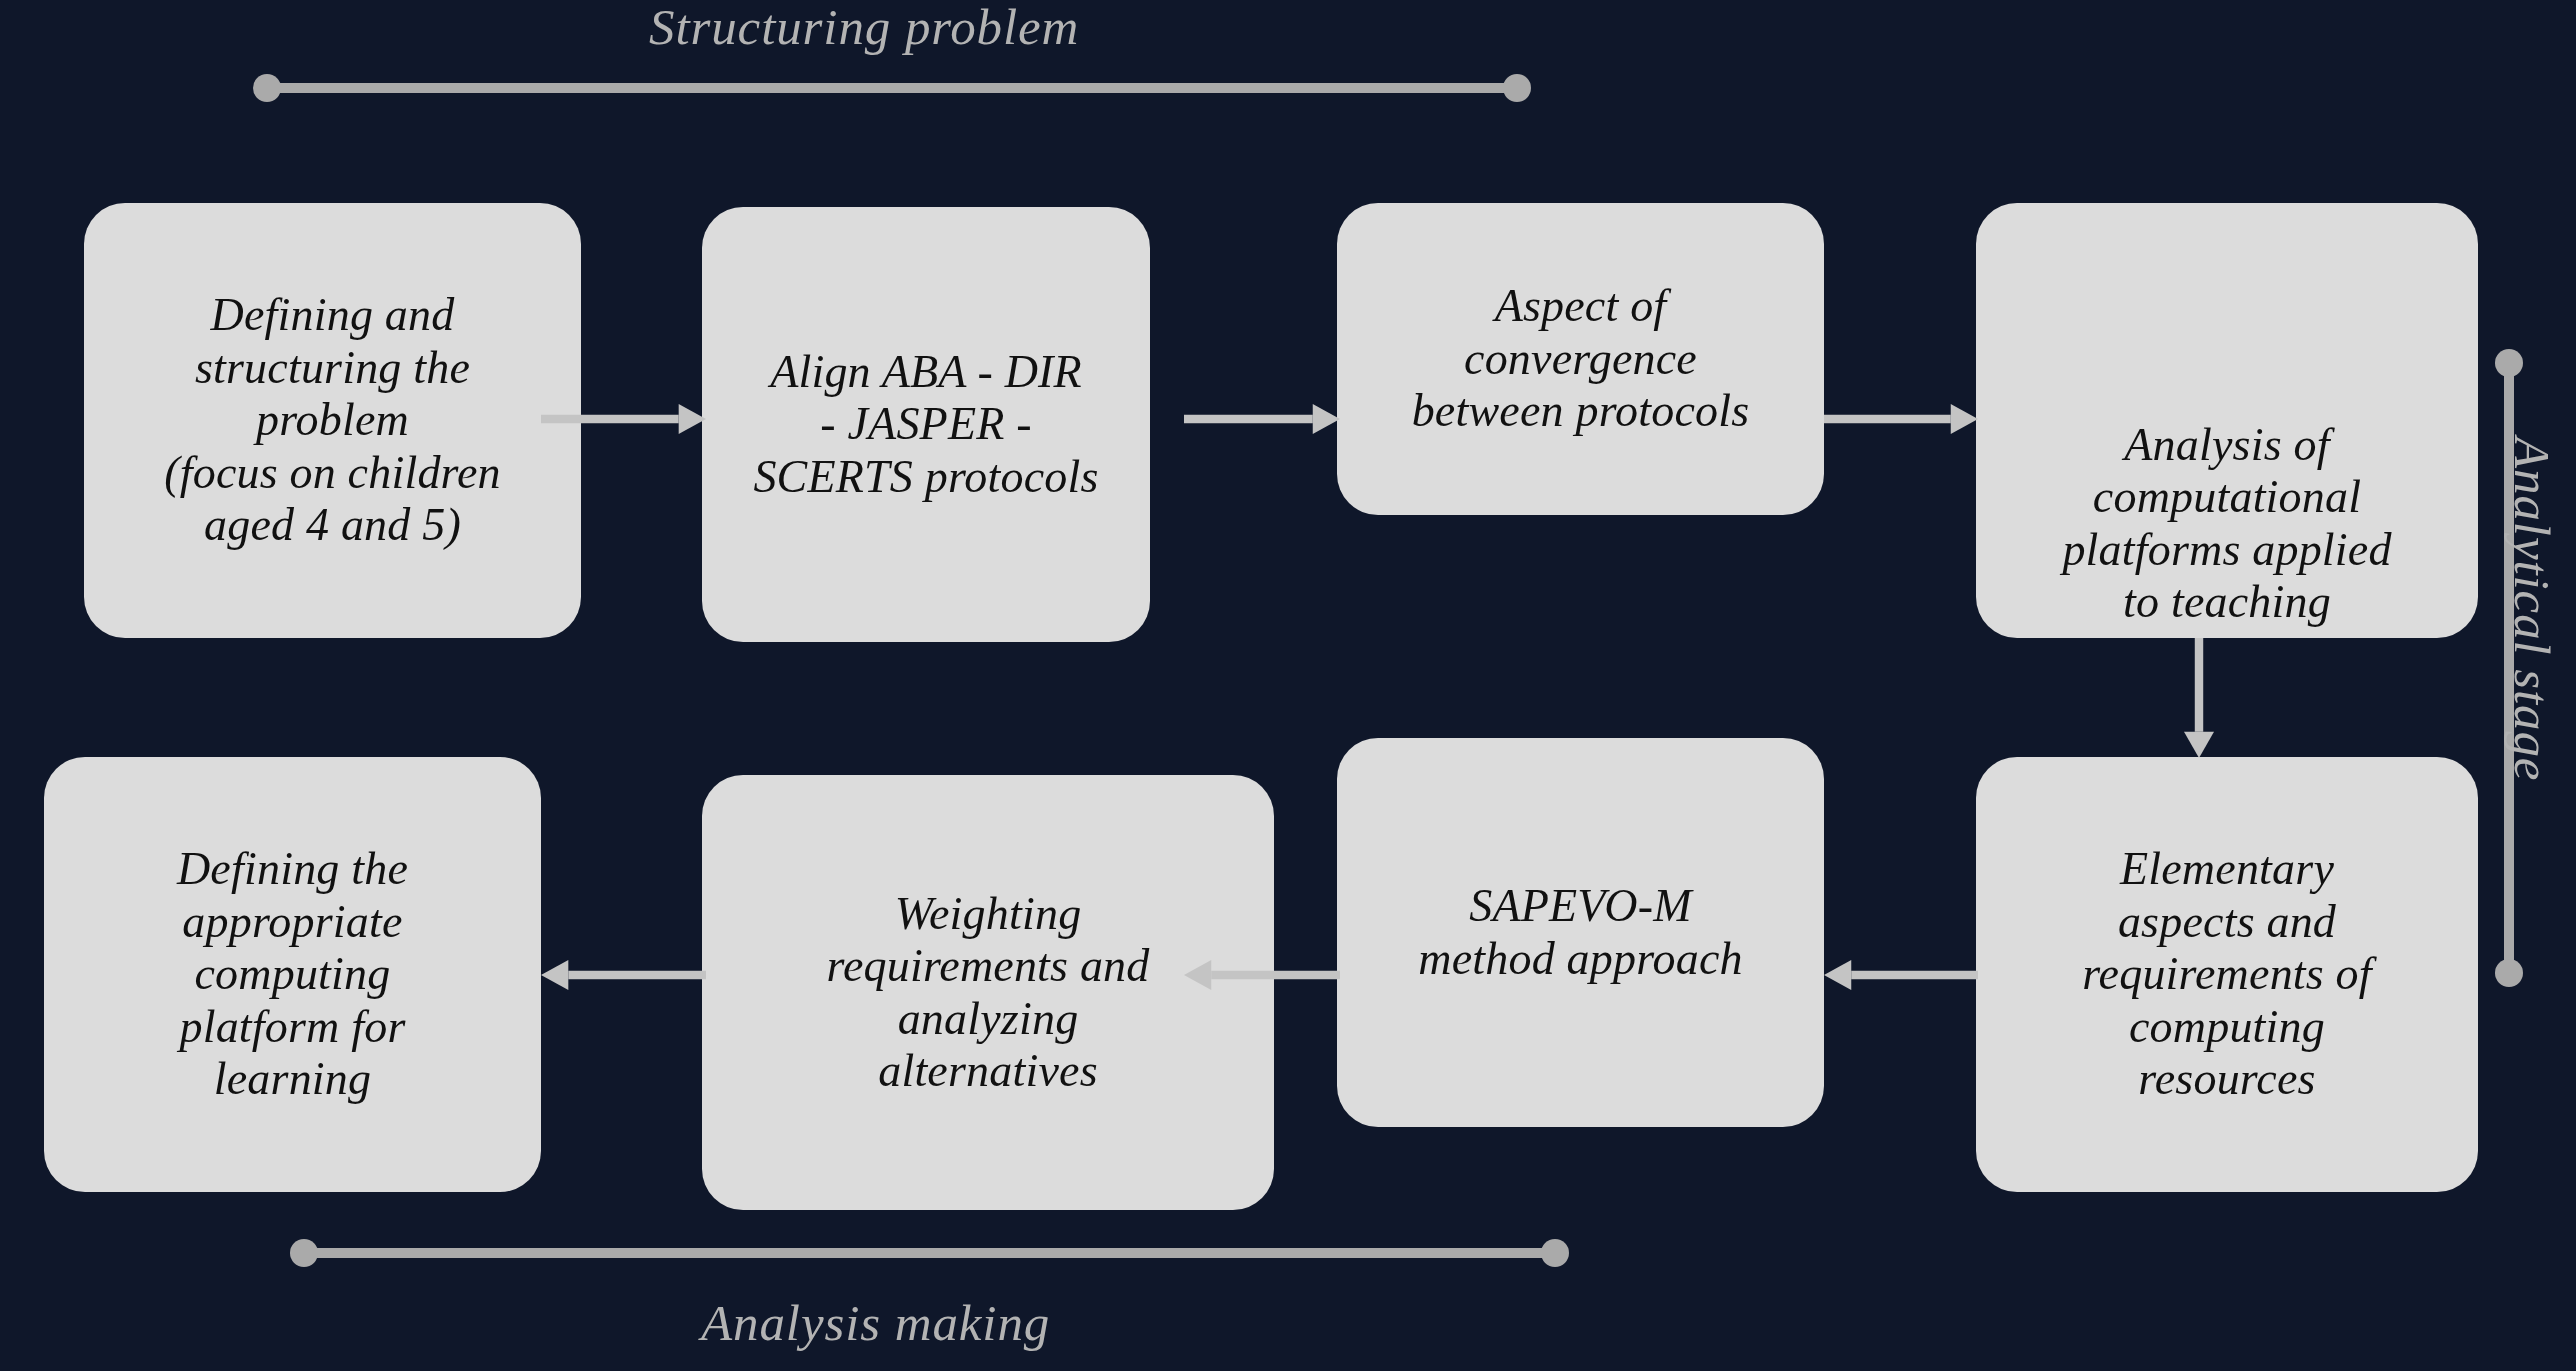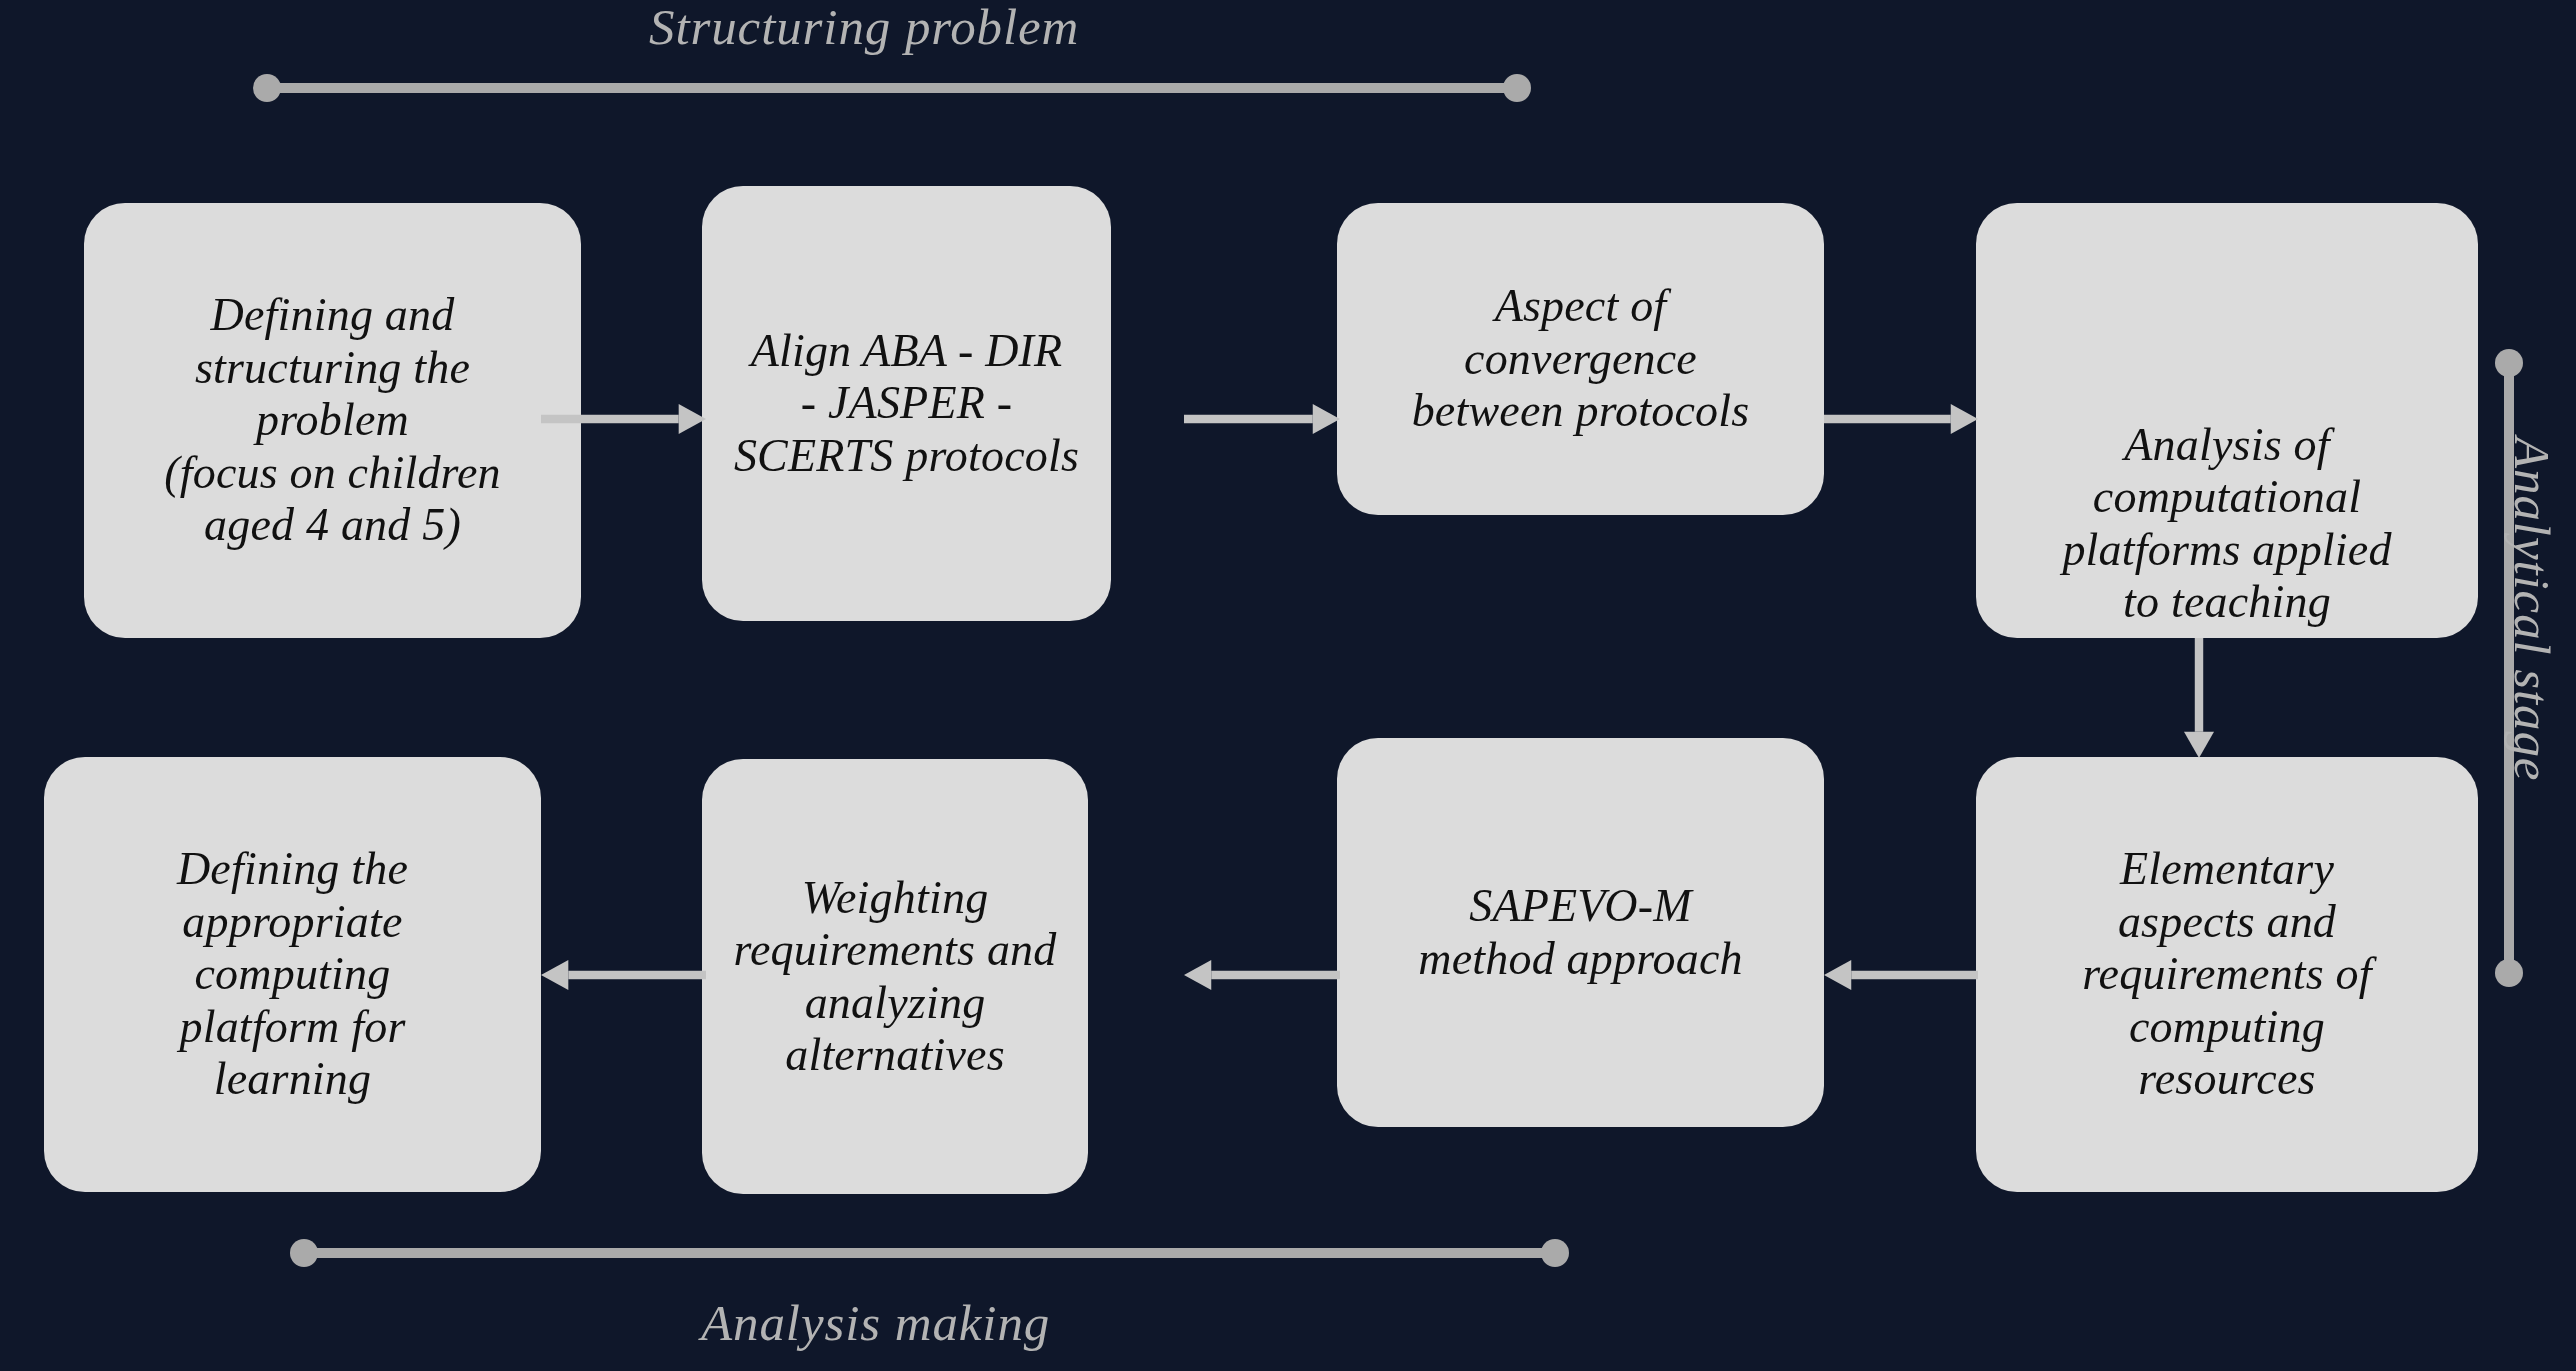--- a/index.html
+++ b/index.html
@@ -97,21 +97,21 @@
   <div class="stage-caption" style="left:701px; top:1294px;">Analysis making</div>
 
   <div class="node" style="left:44px; top:203px; width:497px; height:435px;margin-left:40px;">
     <span class="node-label">Defining and
 structuring the
 problem
 (focus on children
 aged 4 and 5)</span>
   </div>
 
-  <div class="node" style="left:702px; top:186px; width:409px; height:435px;">
+  <div class="node" style="left:702px; top:207px; width:448px; height:435px;">
     <span class="node-label">Align ABA - DIR
 - JASPER -
 SCERTS protocols</span>
   </div>
 
   <div class="node" style="left:1337px; top:203px; width:487px; height:312px;">
     <span class="node-label">Aspect of
 convergence
 between protocols</span>
   </div>
@@ -129,21 +129,21 @@
 requirements of
 computing
 resources</span>
   </div>
 
   <div class="node" style="left:1337px; top:738px; width:487px; height:389px;">
     <span class="node-label">SAPEVO-M
 method approach</span>
   </div>
 
-  <div class="node" style="left:702px; top:759px; width:386px; height:435px;">
+  <div class="node" style="left:702px; top:775px; width:572px; height:435px;">
     <span class="node-label">Weighting
 requirements and
 analyzing
 alternatives</span>
   </div>
 
   <div class="node" style="left:44px; top:757px; width:497px; height:435px;">
     <span class="node-label">Defining the
 appropriate
 computing

